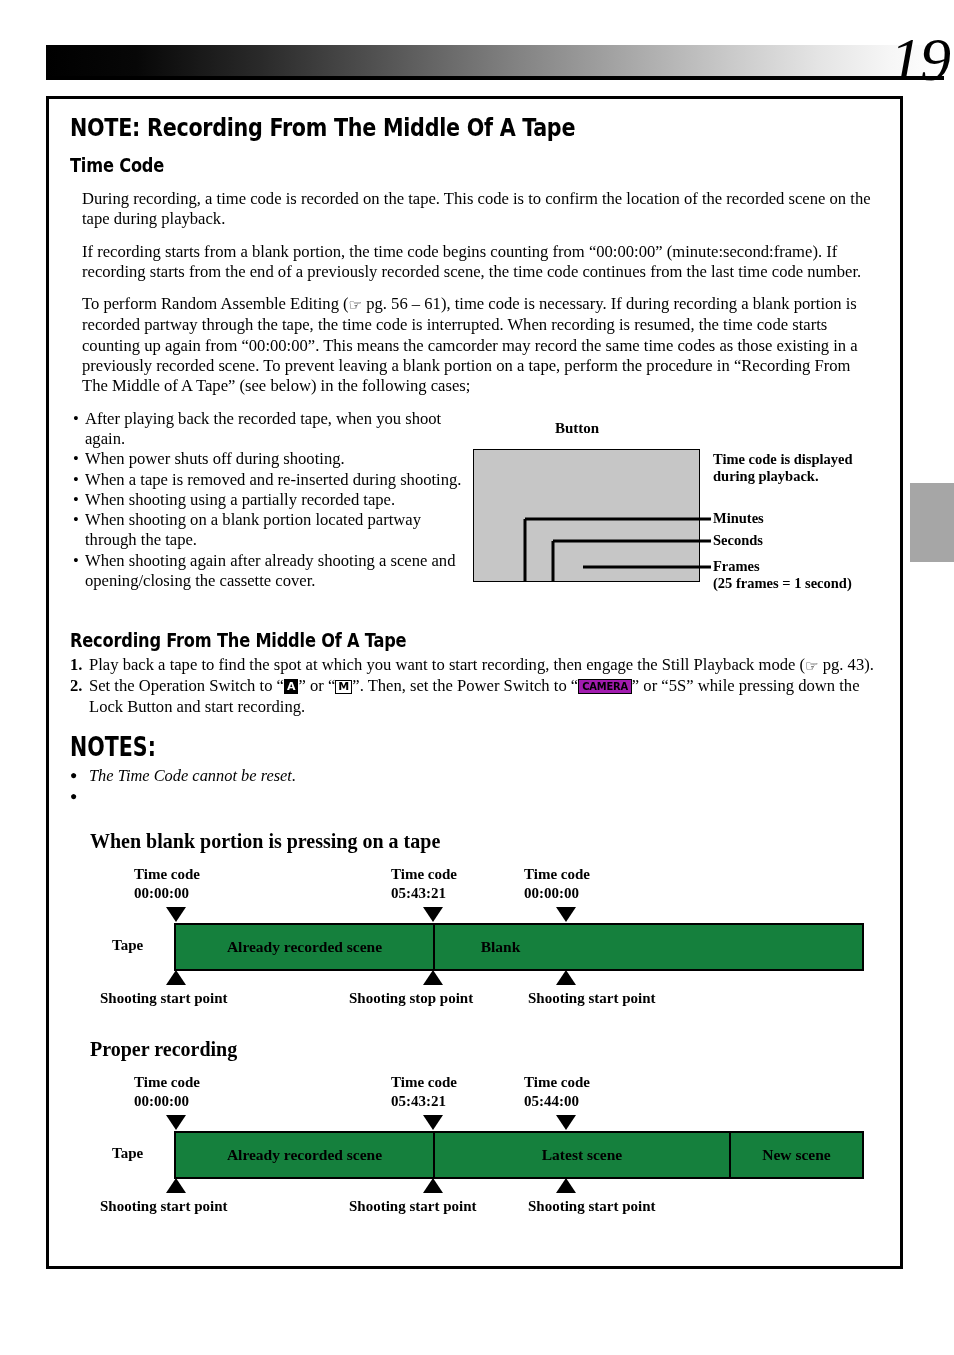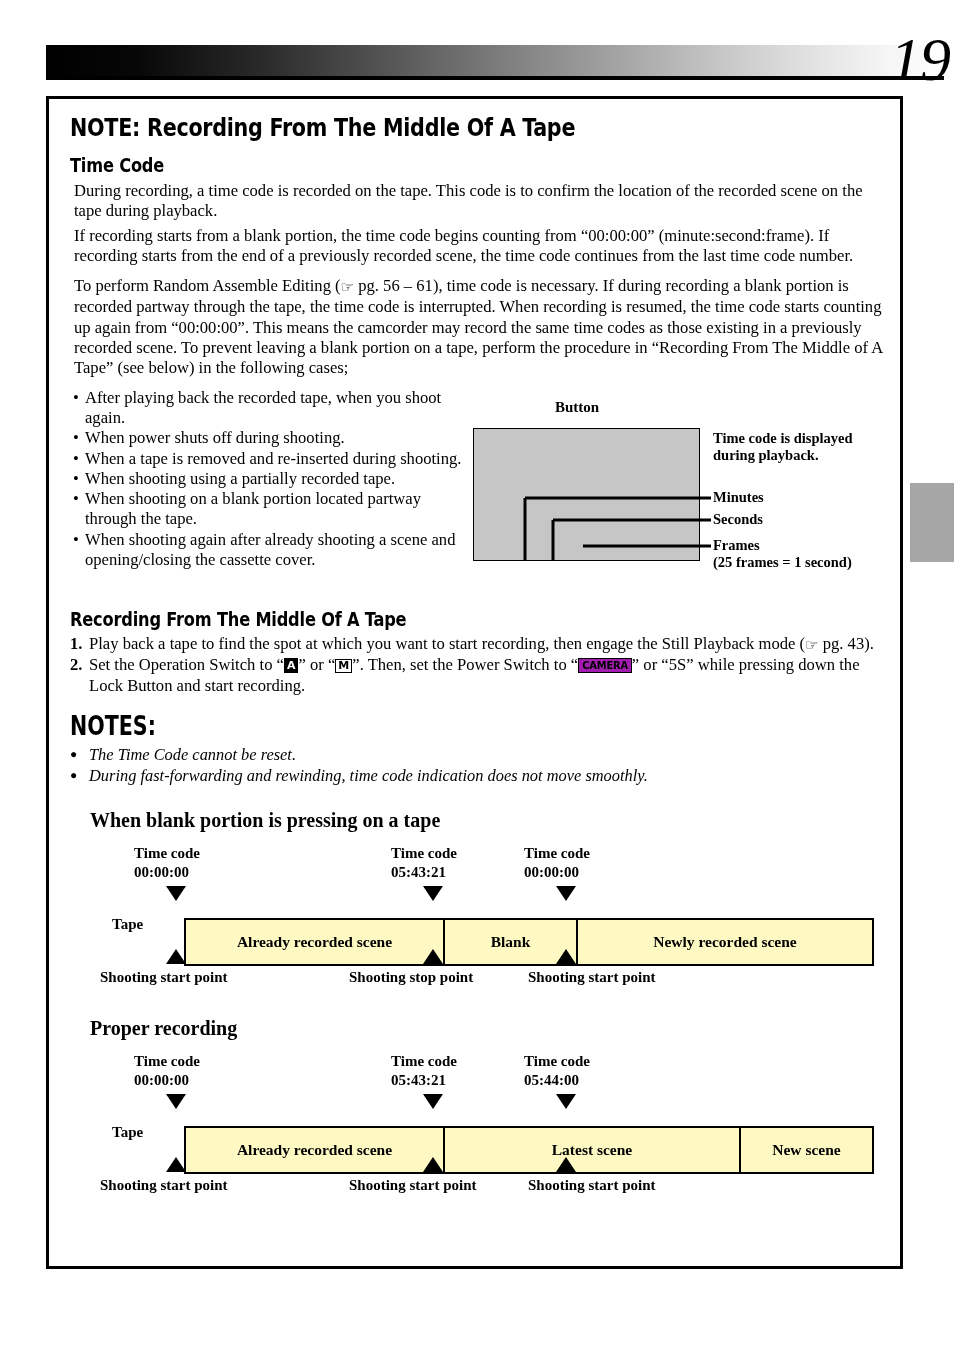--- a/index.html
+++ b/index.html
@@ -69,21 +69,21 @@
     font-family:"Liberation Serif", serif;
     font-weight:bold;
     font-size:20px;line-height:24px;
     margin:0;
   }
 
   
   .p{
     font-family:"Liberation Serif", serif;
     font-size:16.6px;line-height:20.3px;
-    margin:4px;
+    margin:12px;
     text-align:left;
   }
   .p.gap{margin-top:10px;}
 
   
   .hand{
     font-family:"DejaVu Sans", sans-serif;
     font-size:15px;
     vertical-align:-1px;
   }
@@ -179,24 +179,23 @@
     font-weight:bold;font-size:15px;line-height:19px;
     white-space:nowrap;
   }
   .dg-bar-wrap{position:relative;height:78px;}
   .tape-label{
     position:absolute;left:22px;top:30px;
     font-family:"Liberation Serif", serif;
     font-weight:bold;font-size:15px;
   }
   .tape-bar{
-    position:absolute;left:94px;top:16px;width:690px;height:48px;
-    background:#fef9c3;border:2.5px solid #000;box-sizing:border-box;
+    position:absolute;left:84px;top:16px;width:690px;height:48px;
+    background:#15803d;border:2.5px solid #000;box-sizing:border-box;
     display:flex;
-    margin-top:16px;
   }
   .tape-seg{
     display:flex;align-items:center;justify-content:center;
     font-family:"Liberation Serif", serif;
     font-weight:bold;font-size:15.5px;
     box-sizing:border-box;
   }
   .tape-seg + .tape-seg{border-left:2.5px solid #000;}
   .mk-down{
     position:absolute;width:0;height:0;
@@ -312,21 +311,20 @@
   </div>
 
   <div class="h-notes" style="margin-top:14px;">NOTES:</div>
 
   <div class="note-row">
     <span class="note-dot">●</span>
     <span>The Time Code cannot be reset.</span>
   </div>
   <div class="note-row">
     <span class="note-dot">●</span>
-    <span>During fast-forwarding and rewinding, time code indication does not move smoothly.</span>
   </div>
 
   <div class="diagram" style="margin-top:22px;margin-left:20px;">
     <div class="h-diagram">When blank portion is pressing on a tape</div>
 
     <div class="dg-codes" style="margin-top:12px;">
       <div class="code-block" style="left:44px;top:0;">
         <span>Time code</span><br>
         <span>00:00:00</span>
       </div>
@@ -341,21 +339,20 @@
     </div>
 
     <div class="dg-bar-wrap">
       <div class="tape-label">Tape</div>
       <div class="mk-down" style="left:76px;"></div>
       <div class="mk-down" style="left:333px;"></div>
       <div class="mk-down" style="left:466px;"></div>
       <div class="tape-bar">
         <div class="tape-seg" style="width:257px;">Already recorded scene</div>
         <div class="tape-seg" style="width:133px;">Blank</div>
-        <div class="tape-seg" style="flex:1;">Newly recorded scene</div>
       </div>
       <div class="mk-up" style="left:76px;"></div>
       <div class="mk-up" style="left:333px;"></div>
       <div class="mk-up" style="left:466px;"></div>
     </div>
 
     <div class="dg-feet" style="margin-top:4px;">
       <div class="foot-label" style="left:10px;">Shooting start point</div>
       <div class="foot-label" style="left:259px;">Shooting stop point</div>
       <div class="foot-label" style="left:438px;">Shooting start point</div>

